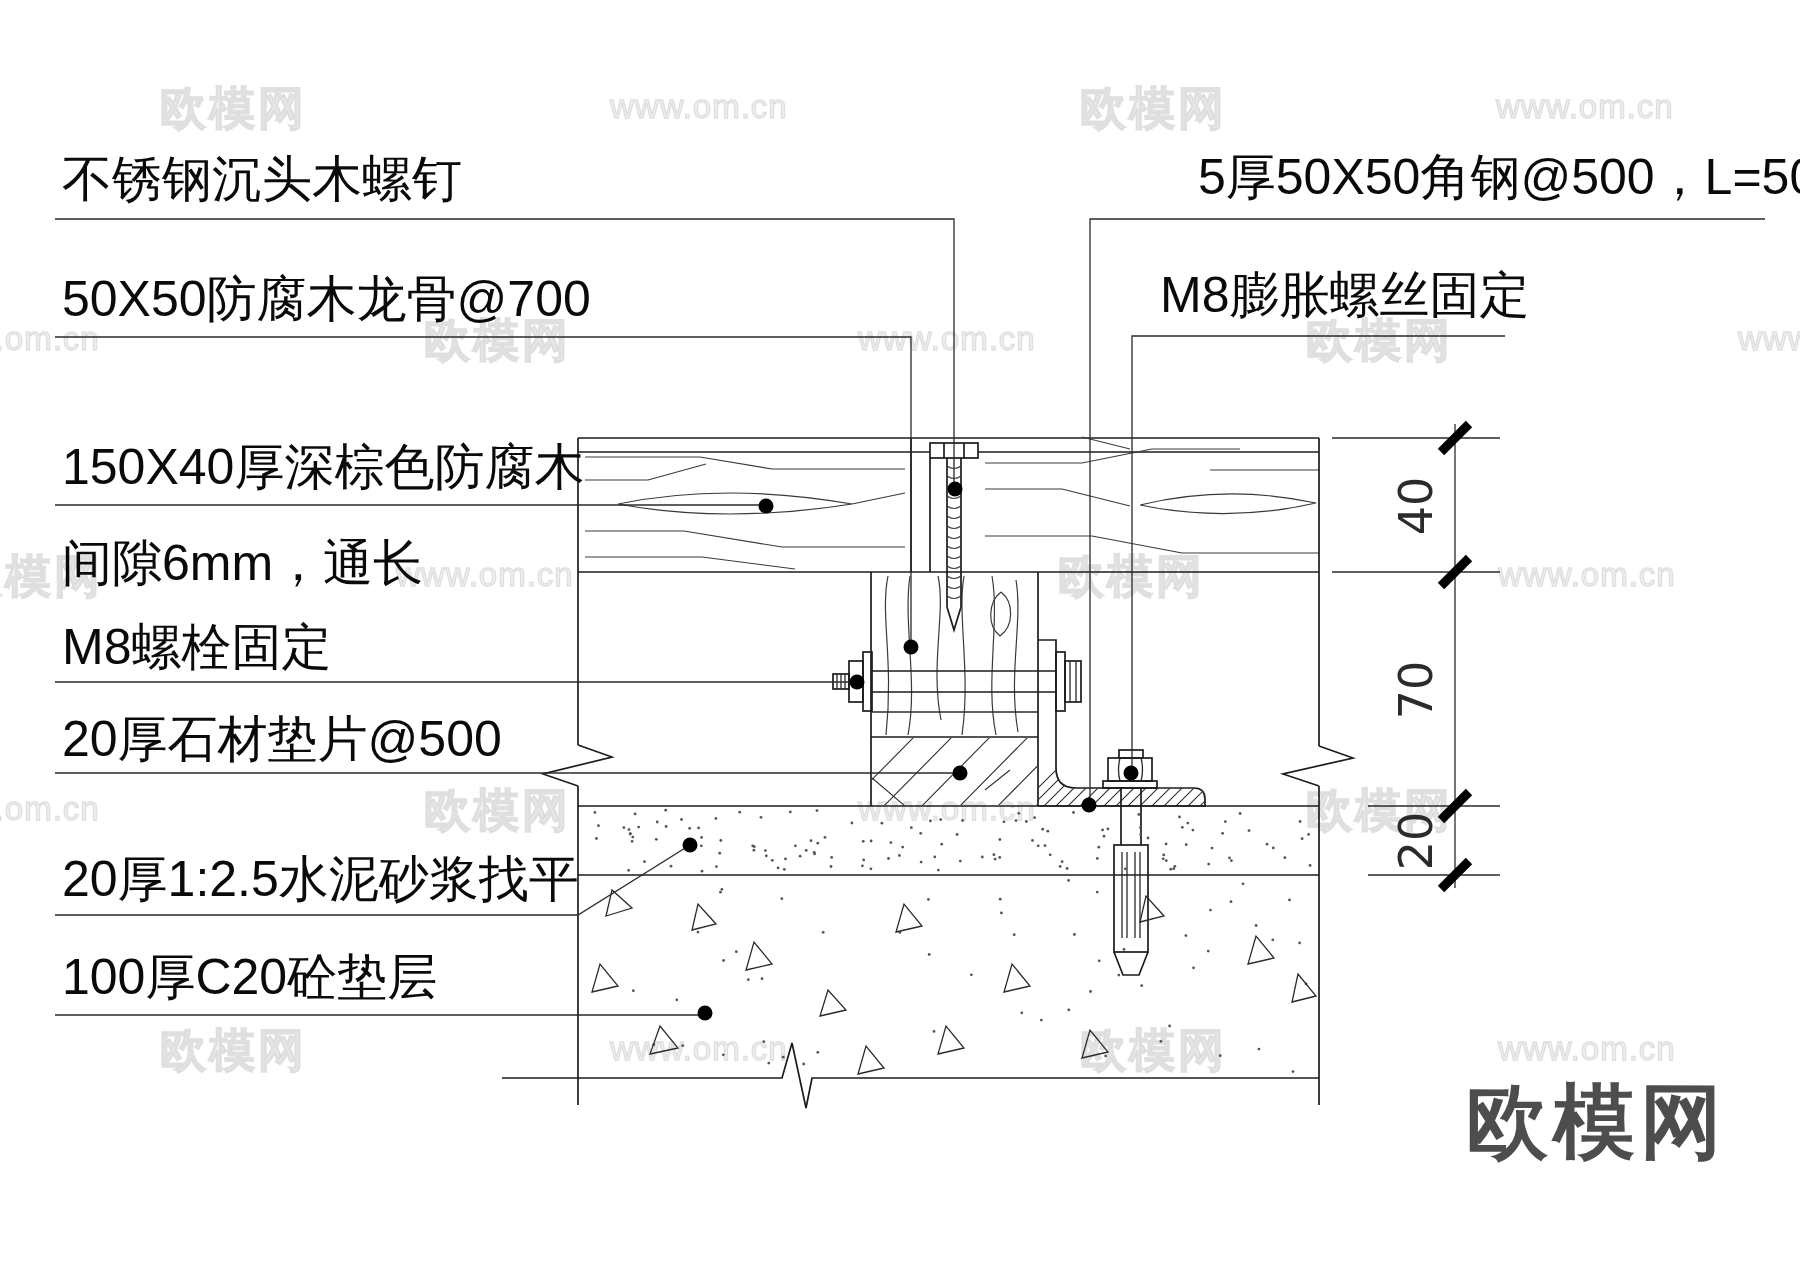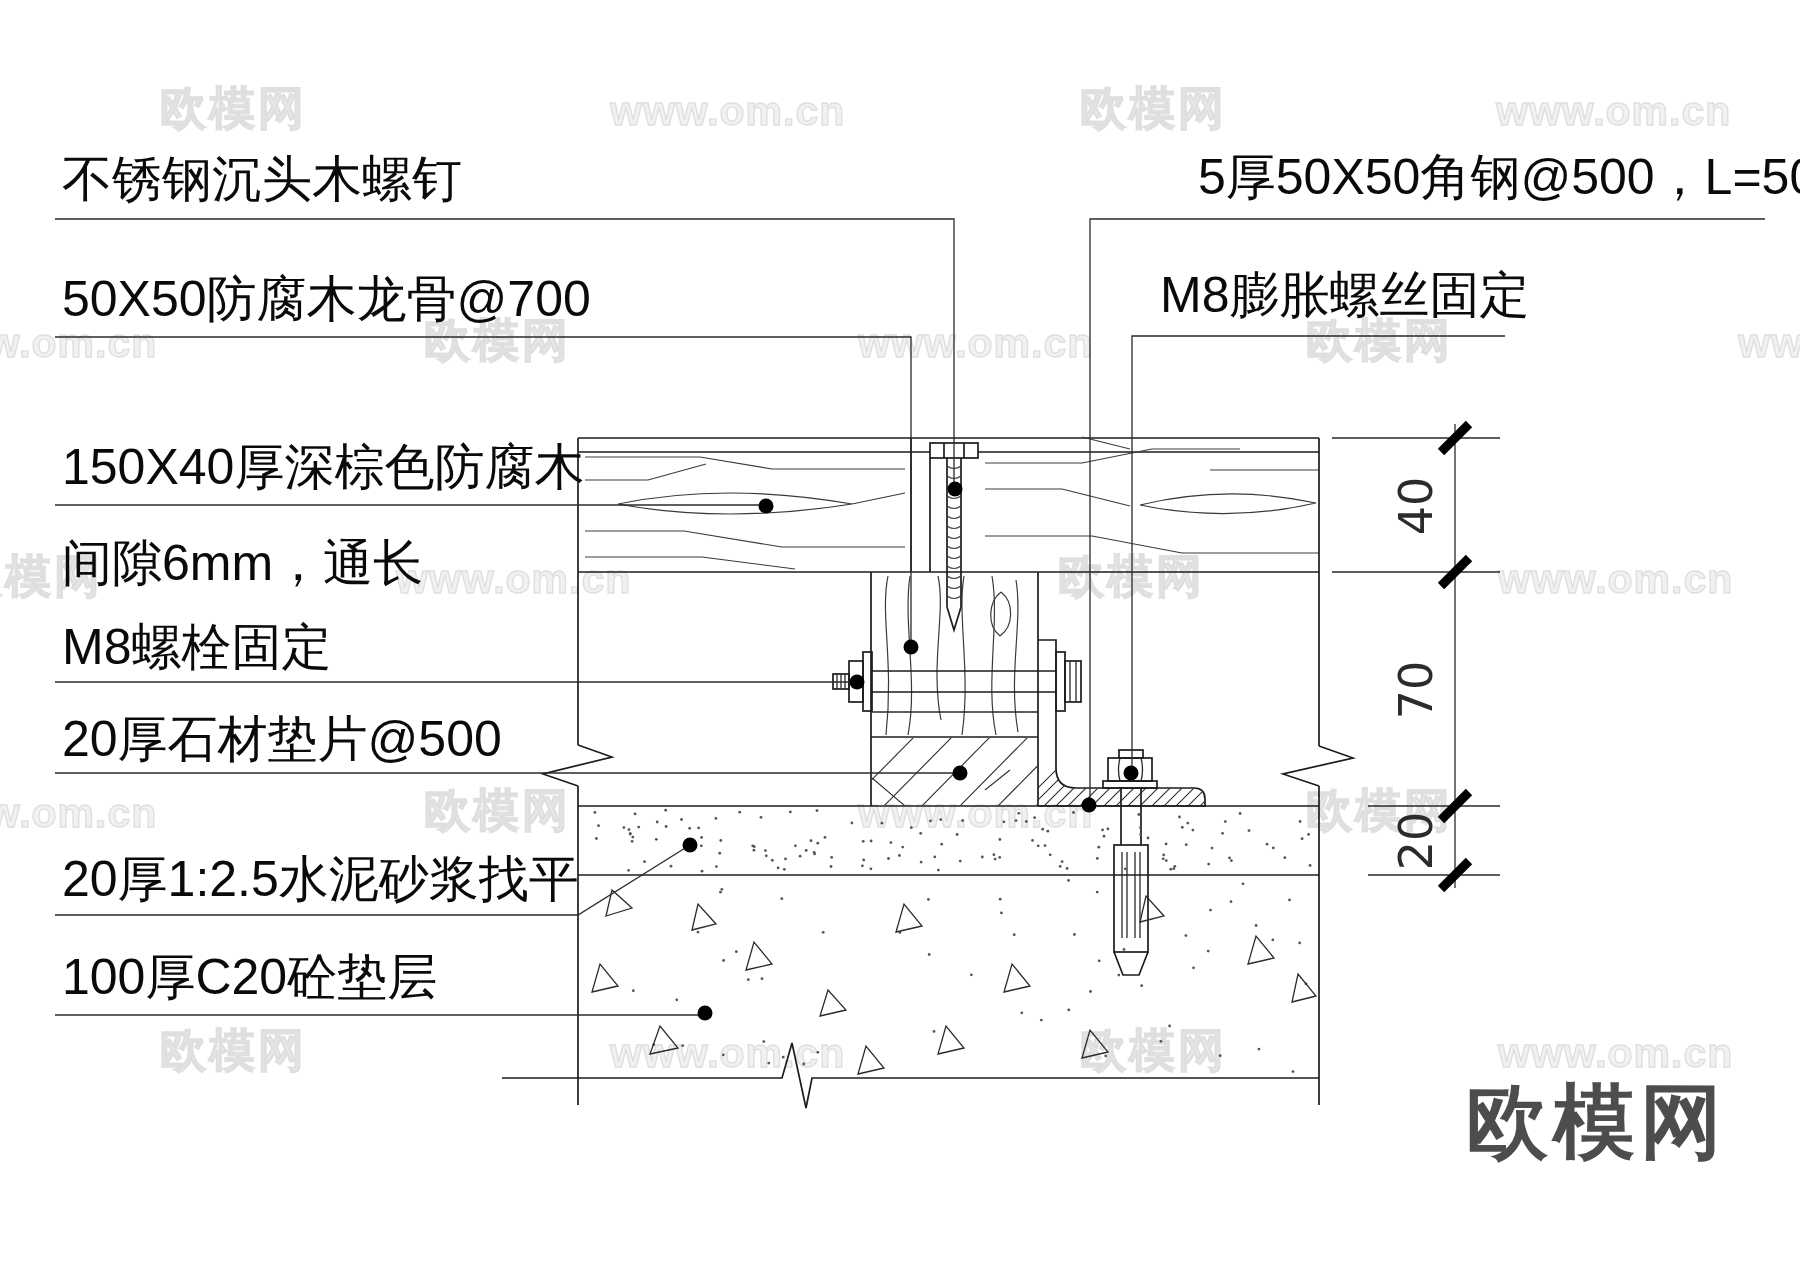--- a/index.html
+++ b/index.html
@@ -1,21 +1,21 @@
 <!DOCTYPE html>
 <html><head>
 <meta charset="utf-8">
 <style>
   html,body{margin:0;padding:0;background:#ffffff;}
   .stage{position:relative;width:1800px;height:1270px;background:#fff;overflow:hidden;
          font-family:"Liberation Sans","DejaVu Sans",sans-serif;}
   .wm{position:absolute;white-space:nowrap;color:#f1f1f1;-webkit-text-stroke:1.4px #dfdfdf;
       font-family:"Liberation Sans",sans-serif;user-select:none;}
   .wm-brand{font-size:46px;font-weight:700;letter-spacing:3px;}
-  .wm-url{font-size:41px;font-weight:700;letter-spacing:1px;}
+  .wm-url{font-size:33px;font-weight:400;letter-spacing:1px;}
   .logo{position:absolute;left:1466px;top:1068px;font-size:82px;font-weight:600;color:#4d4d4d;
         letter-spacing:5px;font-family:"Liberation Sans",sans-serif;}
   svg{position:absolute;left:0;top:0;}
   .callout{font-size:50px;fill:#0a0a0a;font-weight:500;}
   .dim{font-size:46px;fill:#2b2b2b;font-weight:400;font-family:"DejaVu Sans",sans-serif;}
   .thin{stroke:#2a2a2a;stroke-width:1.3;fill:none;}
   .line{stroke:#1c1c1c;stroke-width:1.7;fill:none;}
   .grain{stroke:#3a3a3a;stroke-width:1.2;fill:none;}
   .hatch{stroke:#2f2f2f;stroke-width:1.1;fill:none;}
   .tick{stroke:#000;stroke-width:9;}

